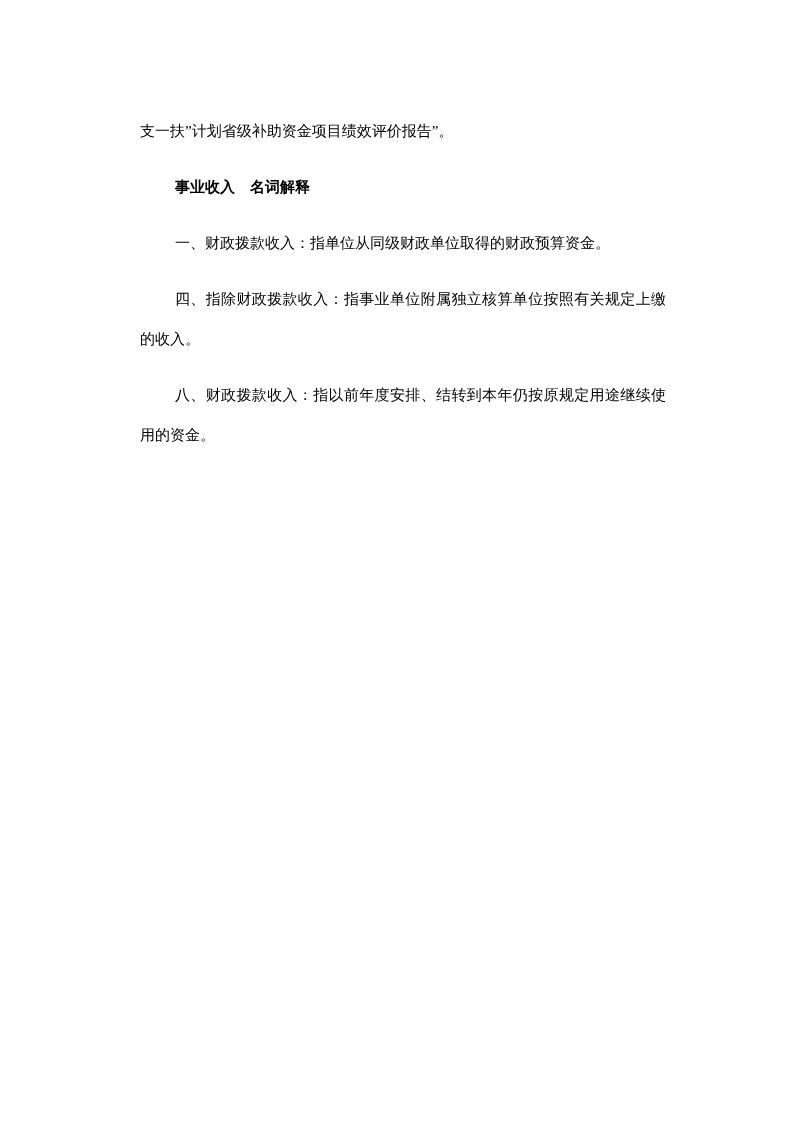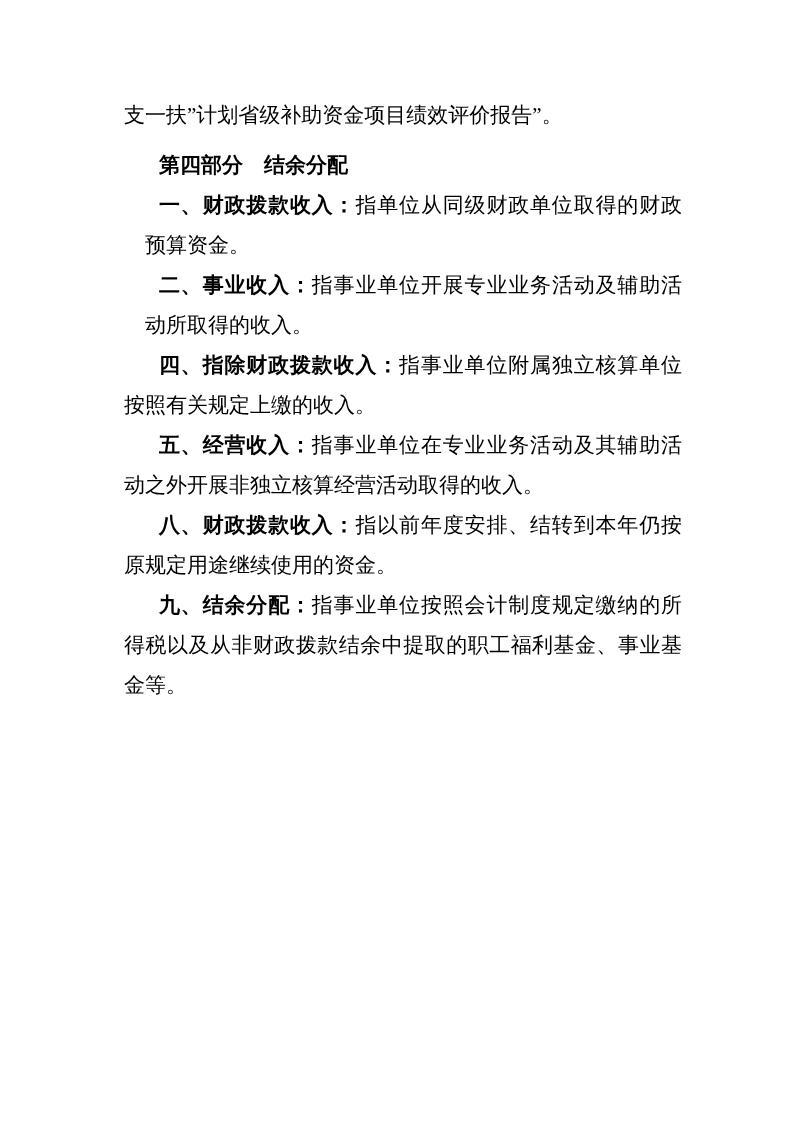--- a/index.html
+++ b/index.html
@@ -22,36 +22,36 @@
     left: 124px;
     top: 0;
     width: 558px;
     padding-top: 95px;
     font-size: 21px;
     line-height: 40px;
     text-align: justify;
     letter-spacing: 0;
   }
   p, h2 {
-    margin: 0;
+    margin: 16px;
     padding: 0;
     font-weight: normal;
-    font-size: 21px;
+    font-size: 15px;
     line-height: 40px;
   }
   
   .heading {
     margin-top: 10px;
     font-weight: bold;
     text-indent: 35px;
     font-family: "Liberation Sans", "DejaVu Sans", sans-serif;
   }
   
   .term {
-    font-weight: bold;
+    font-weight: normal;
     font-family: "Liberation Sans", "DejaVu Sans", sans-serif;
   }
   
   .hang {
     padding-left: 21px;
     text-indent: 14px;
   }
   
   .ind {
     text-indent: 35px;
@@ -62,31 +62,28 @@
   }
 </style>
 </head>
 <body>
 
 <div class="page">
   <div class="content">
 
     <p class="intro">支一扶”计划省级补助资金项目绩效评价报告”。</p>
 
-    <h2 class="heading">第四部分　结余分配</h2>
+    <h2 class="heading">事业收入　名词解释</h2>
 
     <p class="item hang"><span class="term">一、财政拨款收入：</span><span class="def">指单位从同级财政单位取得的财政预算资金。</span></p>
 
-    <p class="item hang"><span class="term">二、事业收入：</span><span class="def">指事业单位开展专业业务活动及辅助活动所取得的收入。</span></p>
 
 
     <p class="item ind"><span class="term">四、指除财政拨款收入：</span><span class="def">指事业单位附属独立核算单位按照有关规定上缴的收入。</span></p>
 
-    <p class="item ind"><span class="term">五、经营收入：</span><span class="def">指事业单位在专业业务活动及其辅助活动之外开展非独立核算经营活动取得的收入。</span></p>
 
 
 
     <p class="item ind"><span class="term">八、财政拨款收入：</span><span class="def">指以前年度安排、结转到本年仍按原规定用途继续使用的资金。</span></p>
 
-    <p class="item ind"><span class="term">九、结余分配：</span><span class="def">指事业单位按照会计制度规定缴纳的所得税以及从非财政拨款结余中提取的职工福利基金、事业基金等。</span></p>
 
   </div>
 </div>
 
 </body></html>

